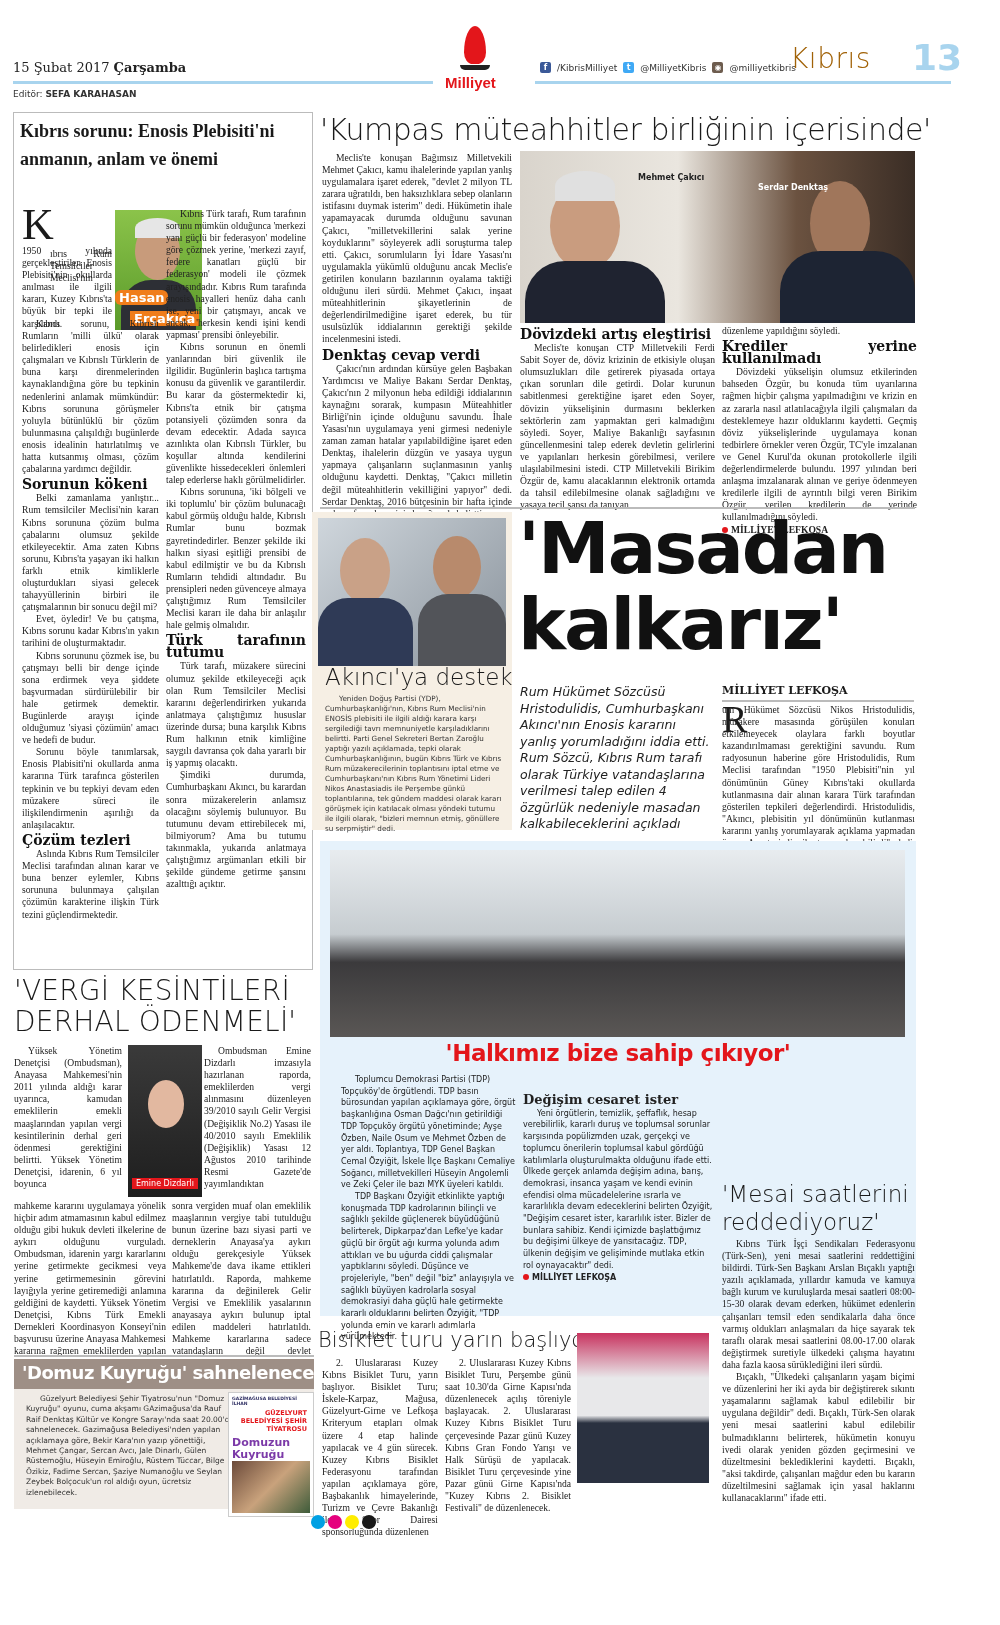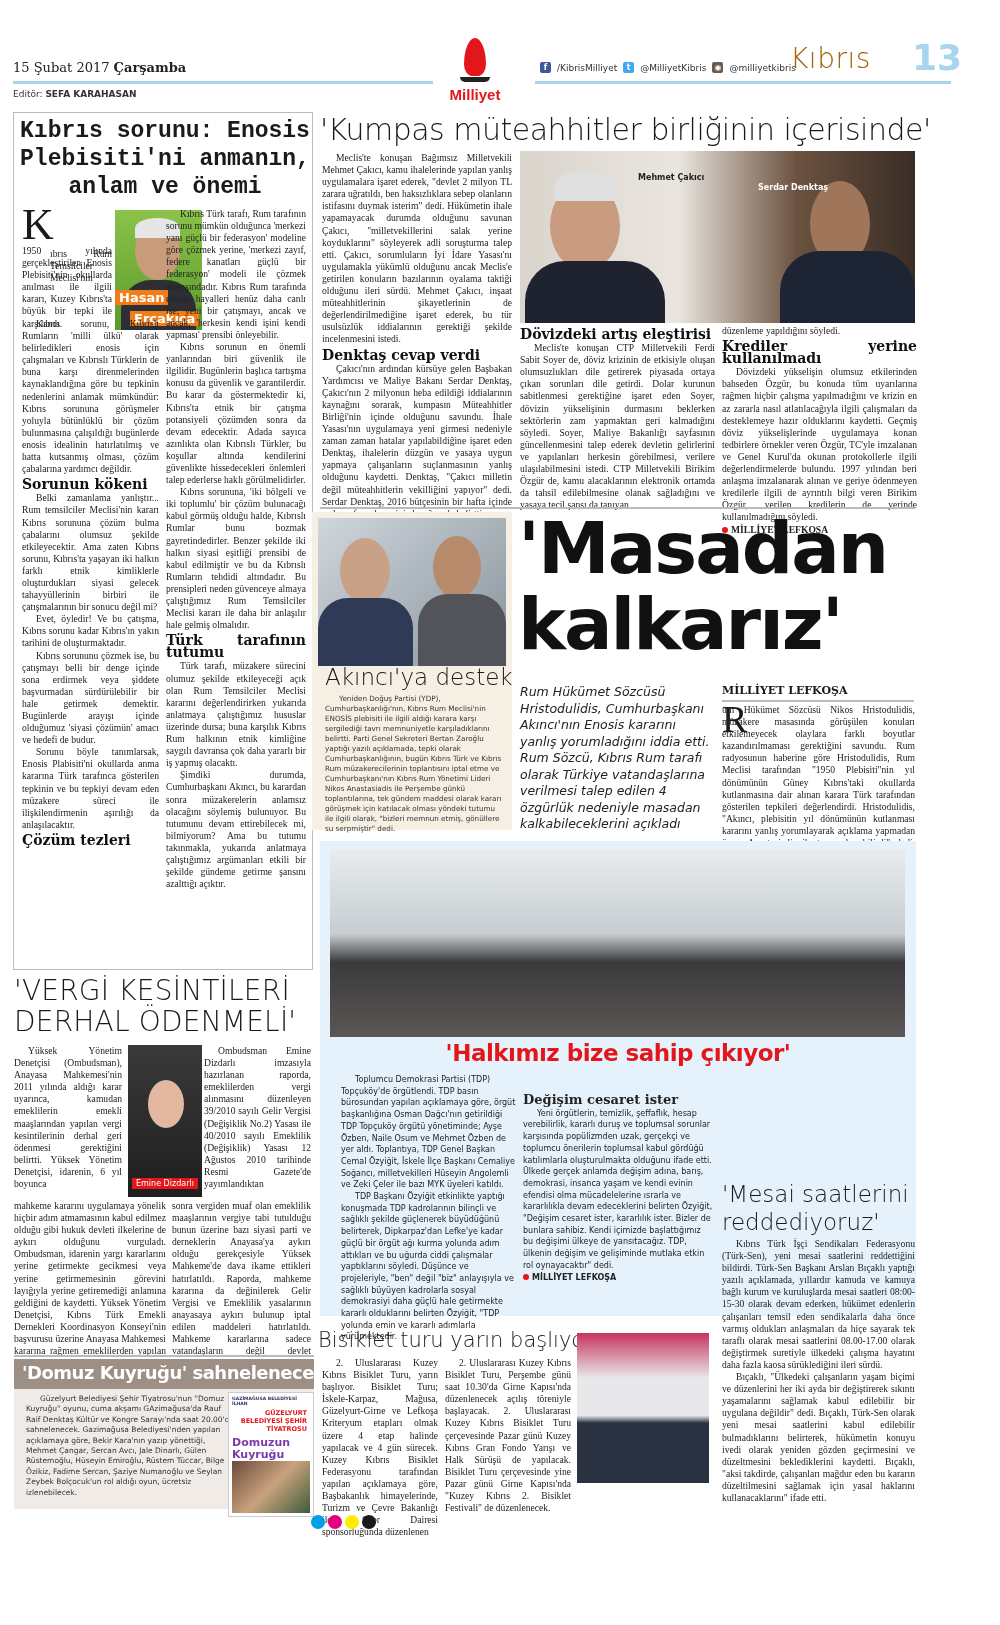--- a/index.html
+++ b/index.html
@@ -12,37 +12,37 @@
   .sub-head { font-family: "DejaVu Serif", serif; font-weight: bold; font-size: 14px; color: #111; margin: 3px 0 2px; }
   .photo { background: linear-gradient(135deg, #8a8f99, #4a4f5a); overflow: hidden; position: absolute; }
   .rule { position: absolute; height: 2px; background: #bbb; }
 
   
   #hdr-date { left: 13px; top: 60px; font-size: 13px; color: #222; }
   #hdr-date b { font-weight: bold; }
   #hdr-line-l { left: 13px; top: 81px; width: 420px; height: 3px; background: #a8d4ee; }
   #hdr-line-r { left: 535px; top: 81px; width: 416px; height: 3px; background: #a8d4ee; }
   #hdr-editor { left: 13px; top: 89px; font-size: 9px; color: #333; }
-  #logo { left: 445px; top: 38px; width: 60px; height: 68px; text-align: center; }
+  #logo { left: 445px; top: 26px; width: 60px; height: 68px; }
   #logo .flame { width: 22px; height: 38px; margin: 0 auto; background: #e3161b; border-radius: 50% 50% 40% 40% / 70% 70% 30% 30%; }
   #logo .bowl { width: 30px; height: 5px; margin: 1px auto 0; background: #222; border-radius: 0 0 10px 10px; }
   #logo .name { font-family: "Liberation Sans", sans-serif; font-weight: bold; color: #e3161b; font-size: 15px; margin-top: 4px; }
   #social { left: 540px; top: 62px; font-size: 9px; color: #333; display: flex; align-items: center; gap: 6px; }
   .soc-ic { display: inline-block; width: 11px; height: 11px; border-radius: 2px; color: #fff; font-size: 8px; line-height: 11px; text-align: center; font-weight: bold; }
   #section-name { left: 790px; top: 42px; font-size: 28px; color: #a16207; font-family: "DejaVu Sans", sans-serif; font-weight: 300; letter-spacing: 0.5px; }
   #page-number { left: 912px; top: 37px; font-size: 36px; color: #a8d4ee; font-family: "DejaVu Sans", sans-serif; font-weight: bold; }
 
   
   #col-box { left: 13px; top: 112px; width: 300px; height: 858px; border: 1.5px solid #bbb; }
-  #op-title { left: 20px; top: 117px; width: 290px; text-align: center; font-family: Liberation Mono, monospace; font-weight: bold; font-size: 23px; line-height: 28px; }
+  #op-title { left: 20px; top: 117px; width: 290px; text-align: left; font-family: Liberation Serif, serif; font-weight: bold; font-size: 18px; line-height: 28px; }
   #op-photo { left: 115px; top: 210px; width: 87px; height: 120px; background: linear-gradient(#8bc34a, #5a9a2a); }
   #op-photo .face { position:absolute; left: 20px; top: 12px; width: 45px; height: 58px; background: #c89b7b; border-radius: 50%; }
   #op-photo .hair { position:absolute; left: 20px; top: 8px; width: 45px; height: 20px; background: #e6e6e6; border-radius: 50% 50% 0 0; }
   #op-photo .suit { position:absolute; left: 6px; top: 70px; width: 75px; height: 50px; background: #2d2f35; border-radius: 30px 30px 0 0; }
-  #op-author1 { left: 115px; top: 290px; background: #f07d1a; color: #fff; font-family: "DejaVu Sans", sans-serif; font-weight: bold; font-size: 13px; padding: 0 4px; }
+  #op-author1 { left: 115px; top: 290px; background: #f07d1a; color: #fff; font-family: "DejaVu Sans", sans-serif; font-weight: bold; font-size: 13px; padding: 0 4px; border-radius: 6px; }
   #op-author2 { left: 130px; top: 311px; background: #f07d1a; color: #fff; font-family: "DejaVu Sans", sans-serif; font-weight: bold; font-size: 13px; padding: 0 4px; }
   #op-dropcap { left: 22px; top: 205px; font-size: 44px; line-height: 40px; font-family: "Liberation Serif", serif; }
   #op-intro { left: 50px; top: 208px; width: 62px; margin-top: 40px; }
   #op-intro2 { left: 22px; top: 245px; width: 90px; }
   #op-colA { left: 22px; top: 318px; width: 137px; }
   #op-colB { left: 166px; top: 208px; width: 140px; }
 
   
   #kumpas-title { left: 320px; top: 112px; width: 640px; font-family: "DejaVu Sans", sans-serif; font-weight: 300; font-size: 30px; letter-spacing: -0.5px; }
   #kumpas-col1 { left: 322px; top: 152px; width: 190px; }
@@ -149,20 +149,21 @@
 <div class="abs" id="op-author1">Hasan</div>
 <div class="abs" id="op-author2">Erçakıca</div>
 <div class="abs body-text" id="op-colA">
     <p style="text-indent: 14px;">Kıbrıs sorunu, Kıbrıslı Rumların 'milli ülkü' olarak belirledikleri enosis için çalışmaları ve Kıbrıslı Türklerin de buna karşı direnmelerinden kaynaklandığına göre bu tepkinin nedenlerini anlamak mümkündür: Kıbrıs sorununa görüşmeler yoluyla bütünlüklü bir çözüm bulunmasına çalışıldığı bugünlerde enosis idealinin hatırlatılmış ve hatta kutsanmış olması, çözüm çabalarına yardımcı değildir.</p>
     <div class="sub-head">Sorunun kökeni</div>
     <p style="text-indent: 14px;">Belki zamanlama yanlıştır... Rum temsilciler Meclisi'nin kararı Kıbrıs sorununa çözüm bulma çabalarını olumsuz şekilde etkileyecektir. Ama zaten Kıbrıs sorunu, Kıbrıs'ta yaşayan iki halkın farklı etnik kimliklerle oluşturdukları siyasi gelecek tahayyüllerinin birbiri ile çatışmalarının bir sonucu değil mi?</p>
     <p style="text-indent: 14px;">Evet, öyledir! Ve bu çatışma, Kıbrıs sorunu kadar Kıbrıs'ın yakın tarihini de oluşturmaktadır.</p>
     <p style="text-indent: 14px;">Kıbrıs sorununu çözmek ise, bu çatışmayı belli bir denge içinde sona erdirmek veya şiddete başvurmadan sürdürülebilir bir hale getirmek demektir. Bugünlerde arayışı içinde olduğumuz 'siyasi çözümün' amacı ve hedefi de budur.</p>
     <p style="text-indent: 14px;">Sorunu böyle tanımlarsak, Enosis Plabisiti'ni okullarda anma kararına Türk tarafınca gösterilen tepkinin ve bu tepkiyi devam eden müzakere süreci ile ilişkilendirmenin aşırılığı da anlaşılacaktır.</p>
     <div class="sub-head">Çözüm tezleri</div>
+    <p style="text-indent: 14px;">Aslında Kıbrıs Rum Temsilciler Meclisi tarafından alınan karar ve buna benzer eylemler, Kıbrıs sorununa bulunmaya çalışılan çözümün karakterine ilişkin Türk tezini güçlendirmektedir.</p>
   </div>
 <div class="abs body-text" id="op-colB">
     <p style="text-indent: 14px;">Kıbrıs Türk tarafı, Rum tarafının sorunu mümkün olduğunca 'merkezi yanı güçlü bir federasyon' modeline göre çözmek yerine, 'merkezi zayıf, federe kanatları güçlü bir federasyon' modeli ile çözmek arayışındadır. Kıbrıs Rum tarafında enosis hayalleri henüz daha canlı ise, yeni bir çatışmayı, ancak ve ancak, 'herkesin kendi işini kendi yapması' prensibi önleyebilir.</p>
     <p style="text-indent: 14px;">Kıbrıs sorunun en önemli yanlarından biri güvenlik ile ilgilidir. Bugünlerin başlıca tartışma konusu da güvenlik ve garantilerdir. Bu karar da göstermektedir ki, Kıbrıs'ta etnik bir çatışma potansiyeli çözümden sonra da devam edecektir. Adada sayıca azınlıkta olan Kıbrıslı Türkler, bu koşullar altında kendilerini güvenlikte hissedecekleri önlemleri talep ederlerse haklı görülmelidirler.</p>
     <p style="text-indent: 14px;">Kıbrıs sorununa, 'iki bölgeli ve iki toplumlu' bir çözüm bulunacağı kabul görmüş olduğu halde, Kıbrıslı Rumlar bunu bozmak gayretindedirler. Benzer şekilde iki halkın siyasi eşitliği prensibi de kabul edilmiştir ve bu da Kıbrıslı Rumların tehdidi altındadır. Bu prensipleri neden güvenceye almaya çalıştığımız Rum Temsilciler Meclisi kararı ile daha bir anlaşılır hale gelmiş olmalıdır.</p>
     <div class="sub-head">Türk tarafının tutumu</div>
     <p style="text-indent: 14px;">Türk tarafı, müzakere sürecini olumuz şekilde etkileyeceği açık olan Rum Temsilciler Meclisi kararını değerlendirirken yukarıda anlatmaya çalıştığımız hususlar üzerinde dursa; buna karşılık Kıbrıs Rum halkının etnik kimliğine saygılı davransa çok daha yararlı bir iş yapmış olacaktı.</p>
     <p style="text-indent: 14px;">Şimdiki durumda, Cumhurbaşkanı Akıncı, bu karardan sonra müzakerelerin anlamsız olacağını söylemiş bulunuyor. Bu tutumunu devam ettirebilecek mi, bilmiyorum? Ama bu tutumu takınmakla, yukarıda anlatmaya çalıştığımız argümanları etkili bir şekilde gündeme getirme şansını azalttığı açıktır.</p>
   </div>
 

